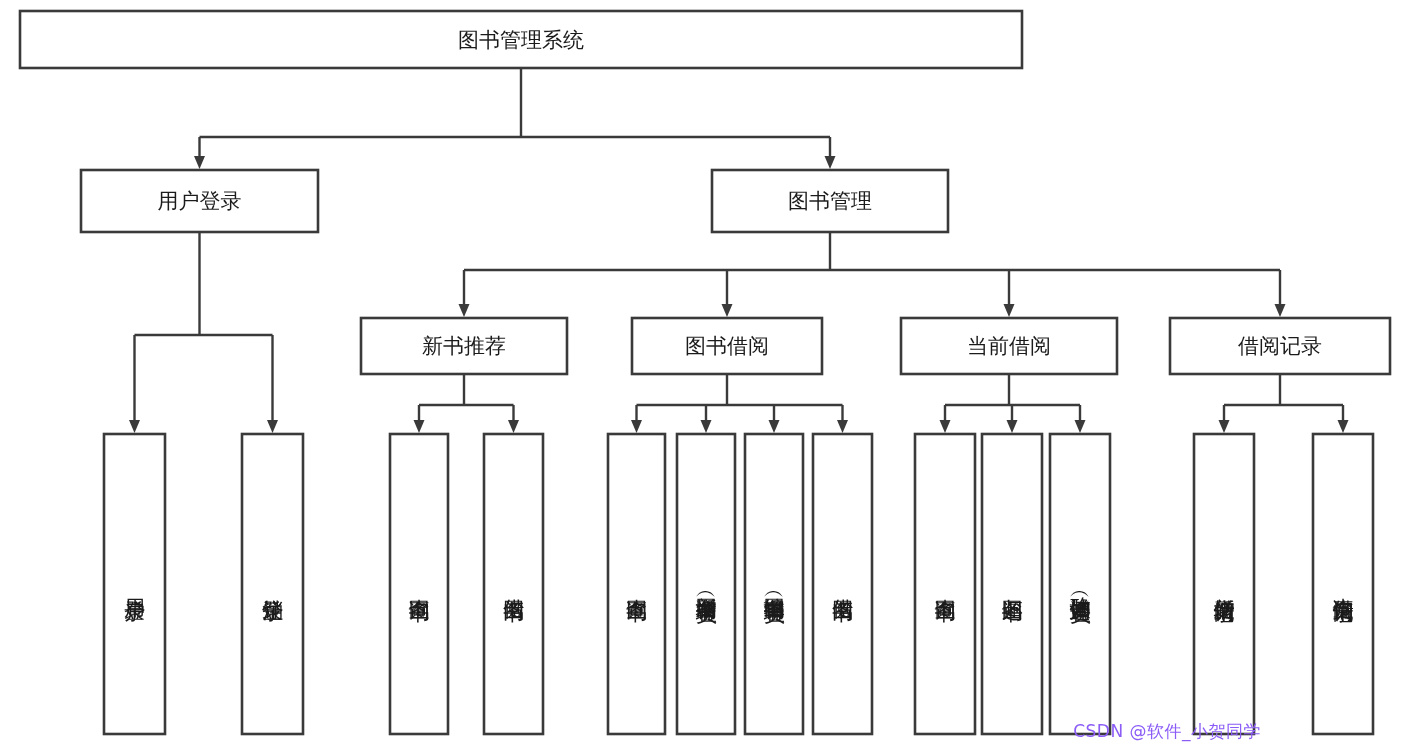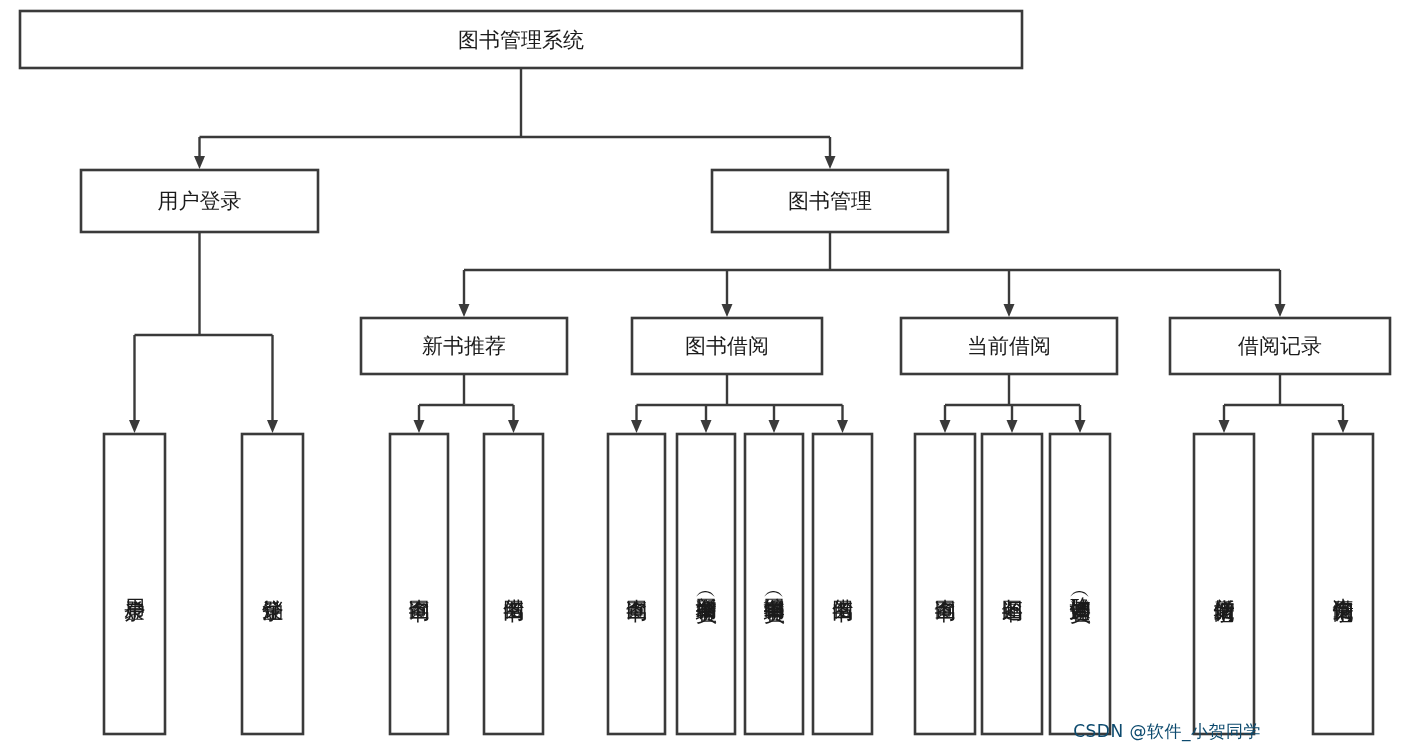--- a/index.html
+++ b/index.html
@@ -65,21 +65,21 @@
     justify-content: center;
     white-space: nowrap;
     pointer-events: none;
   }
   .watermark {
     position: absolute;
     right: 10px;
     bottom: 4px;
     font-family: "DejaVu Sans", "Liberation Sans", sans-serif;
     font-size: 17px;
-    color: #0c4a6e;
+    color: #8b5cf6;
     letter-spacing: 0.5px;
     white-space: nowrap;
   }
 </style>
 </head>
 <body>
 
 <div id="diagram-root">
 
   <svg class="diagram-canvas" id="diagram-svg" viewBox="0 0 1405 747" xmlns="http://www.w3.org/2000/svg">

